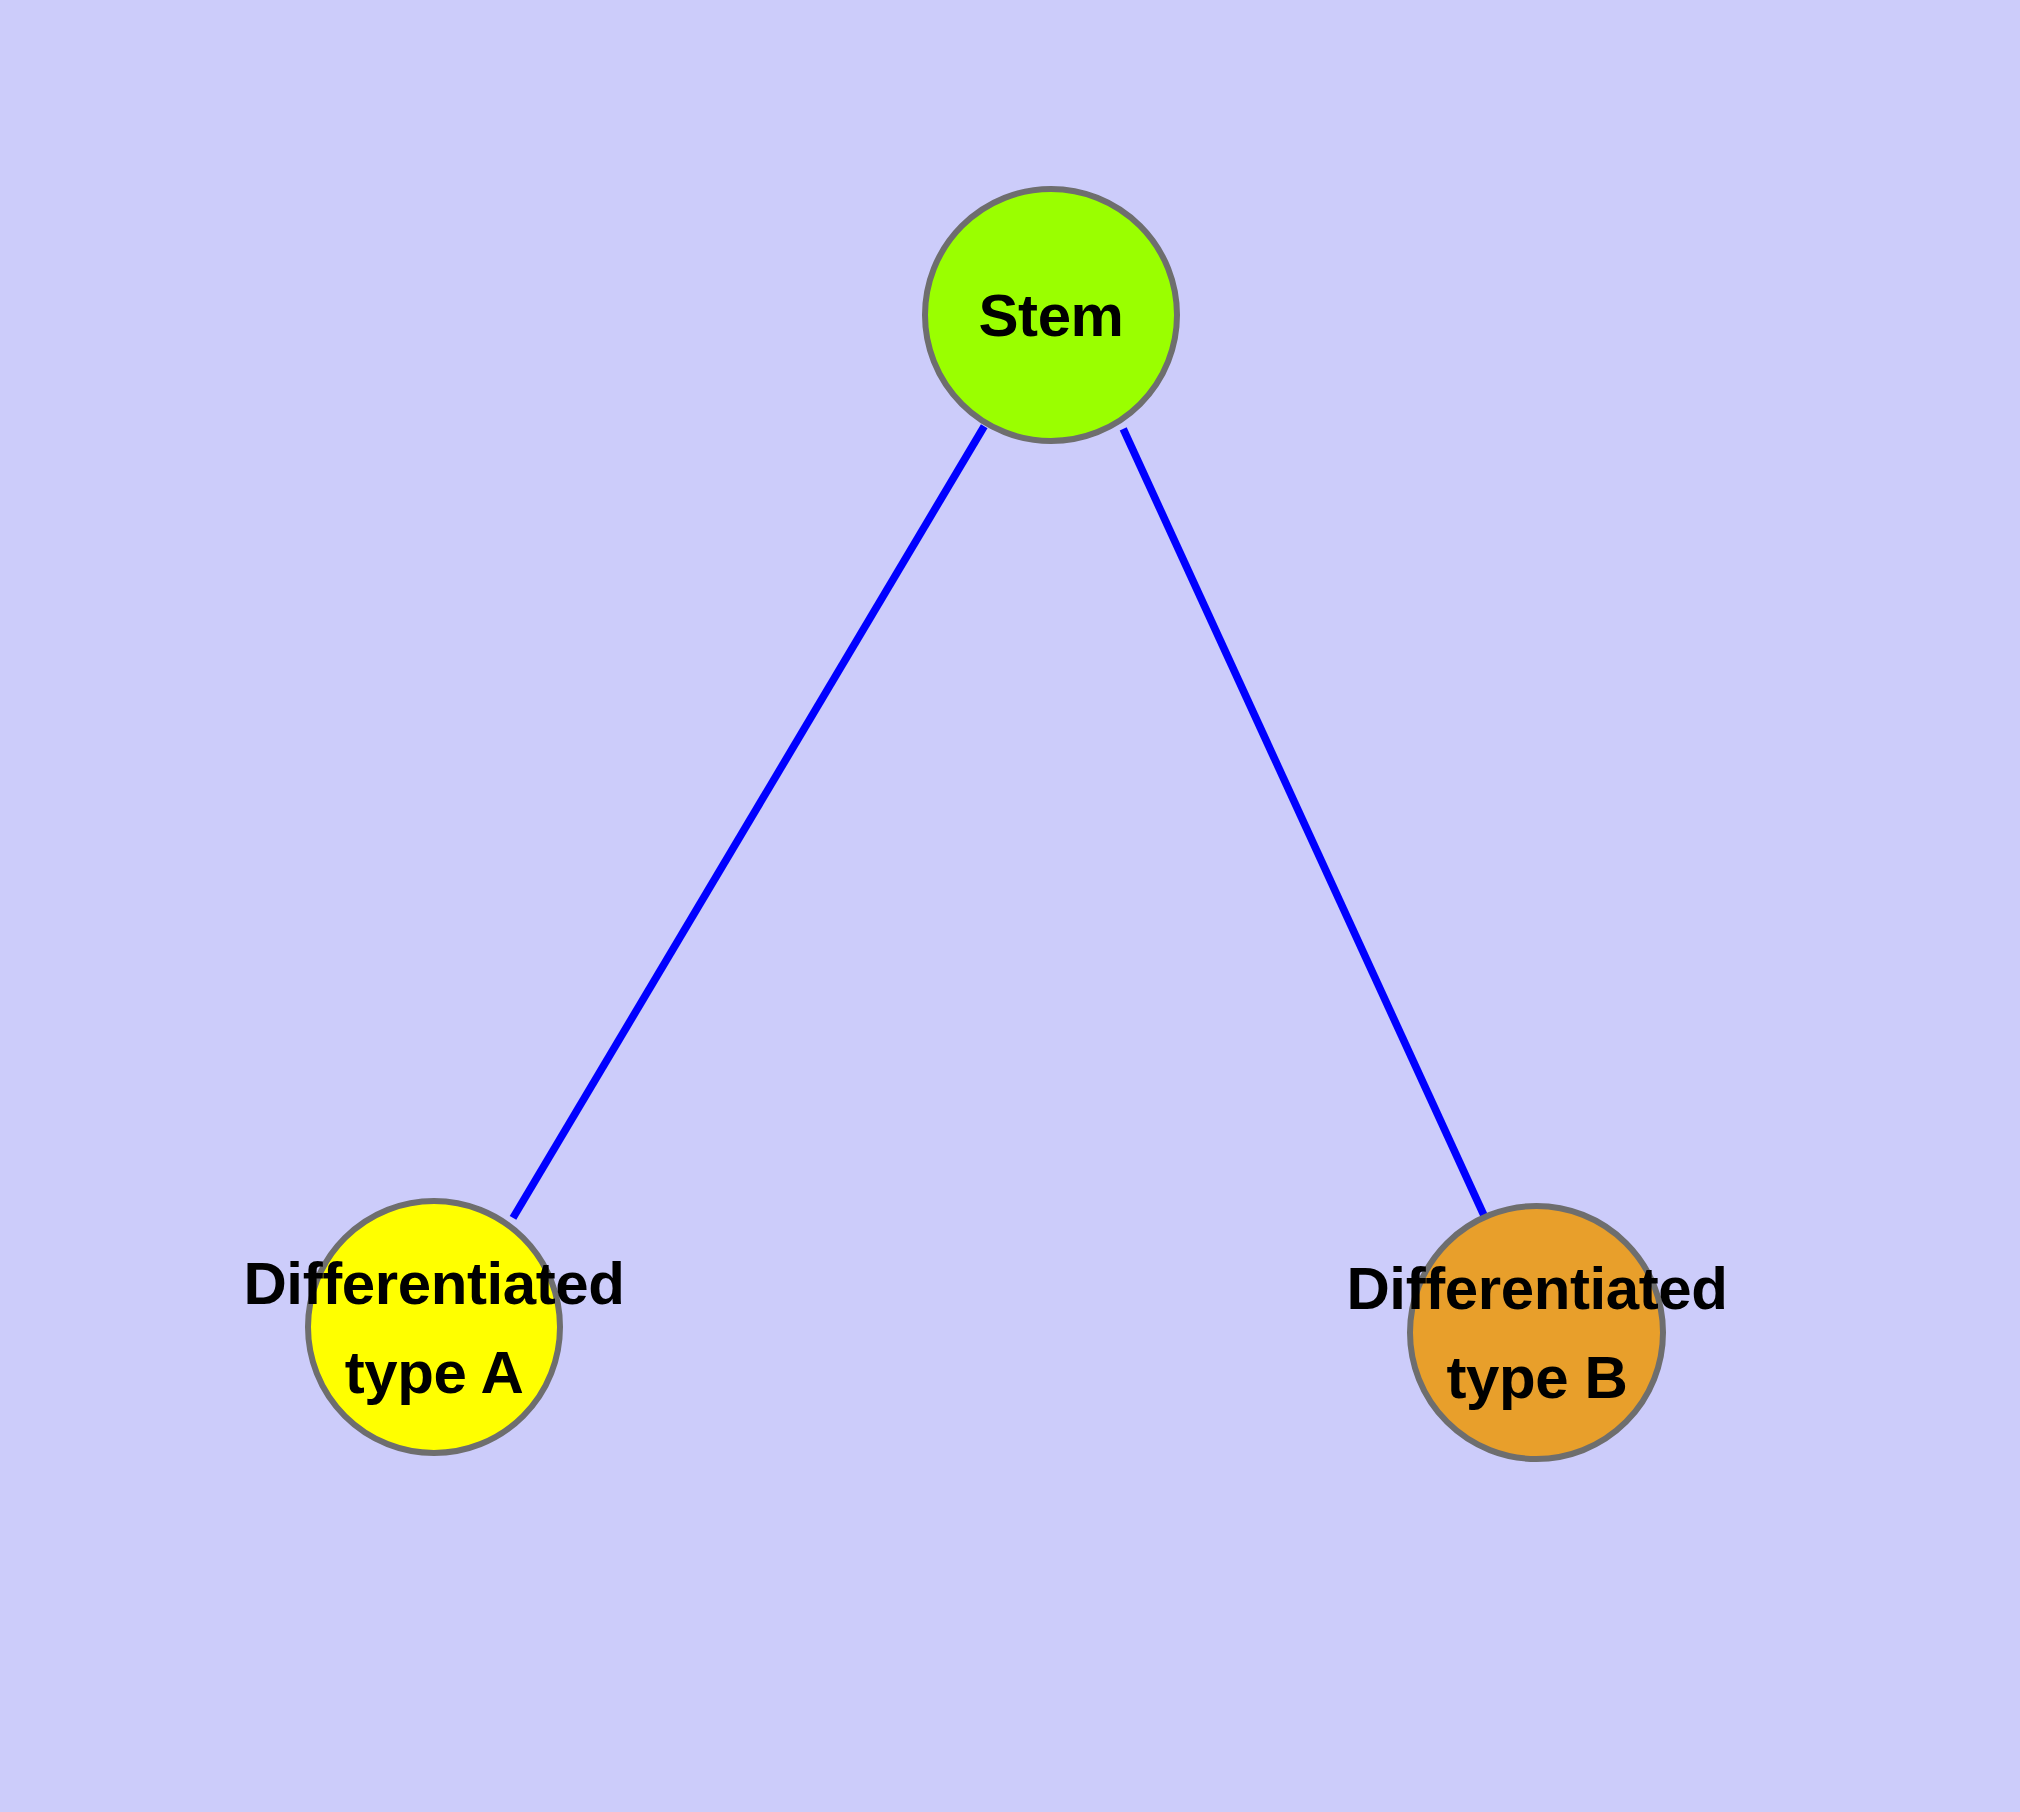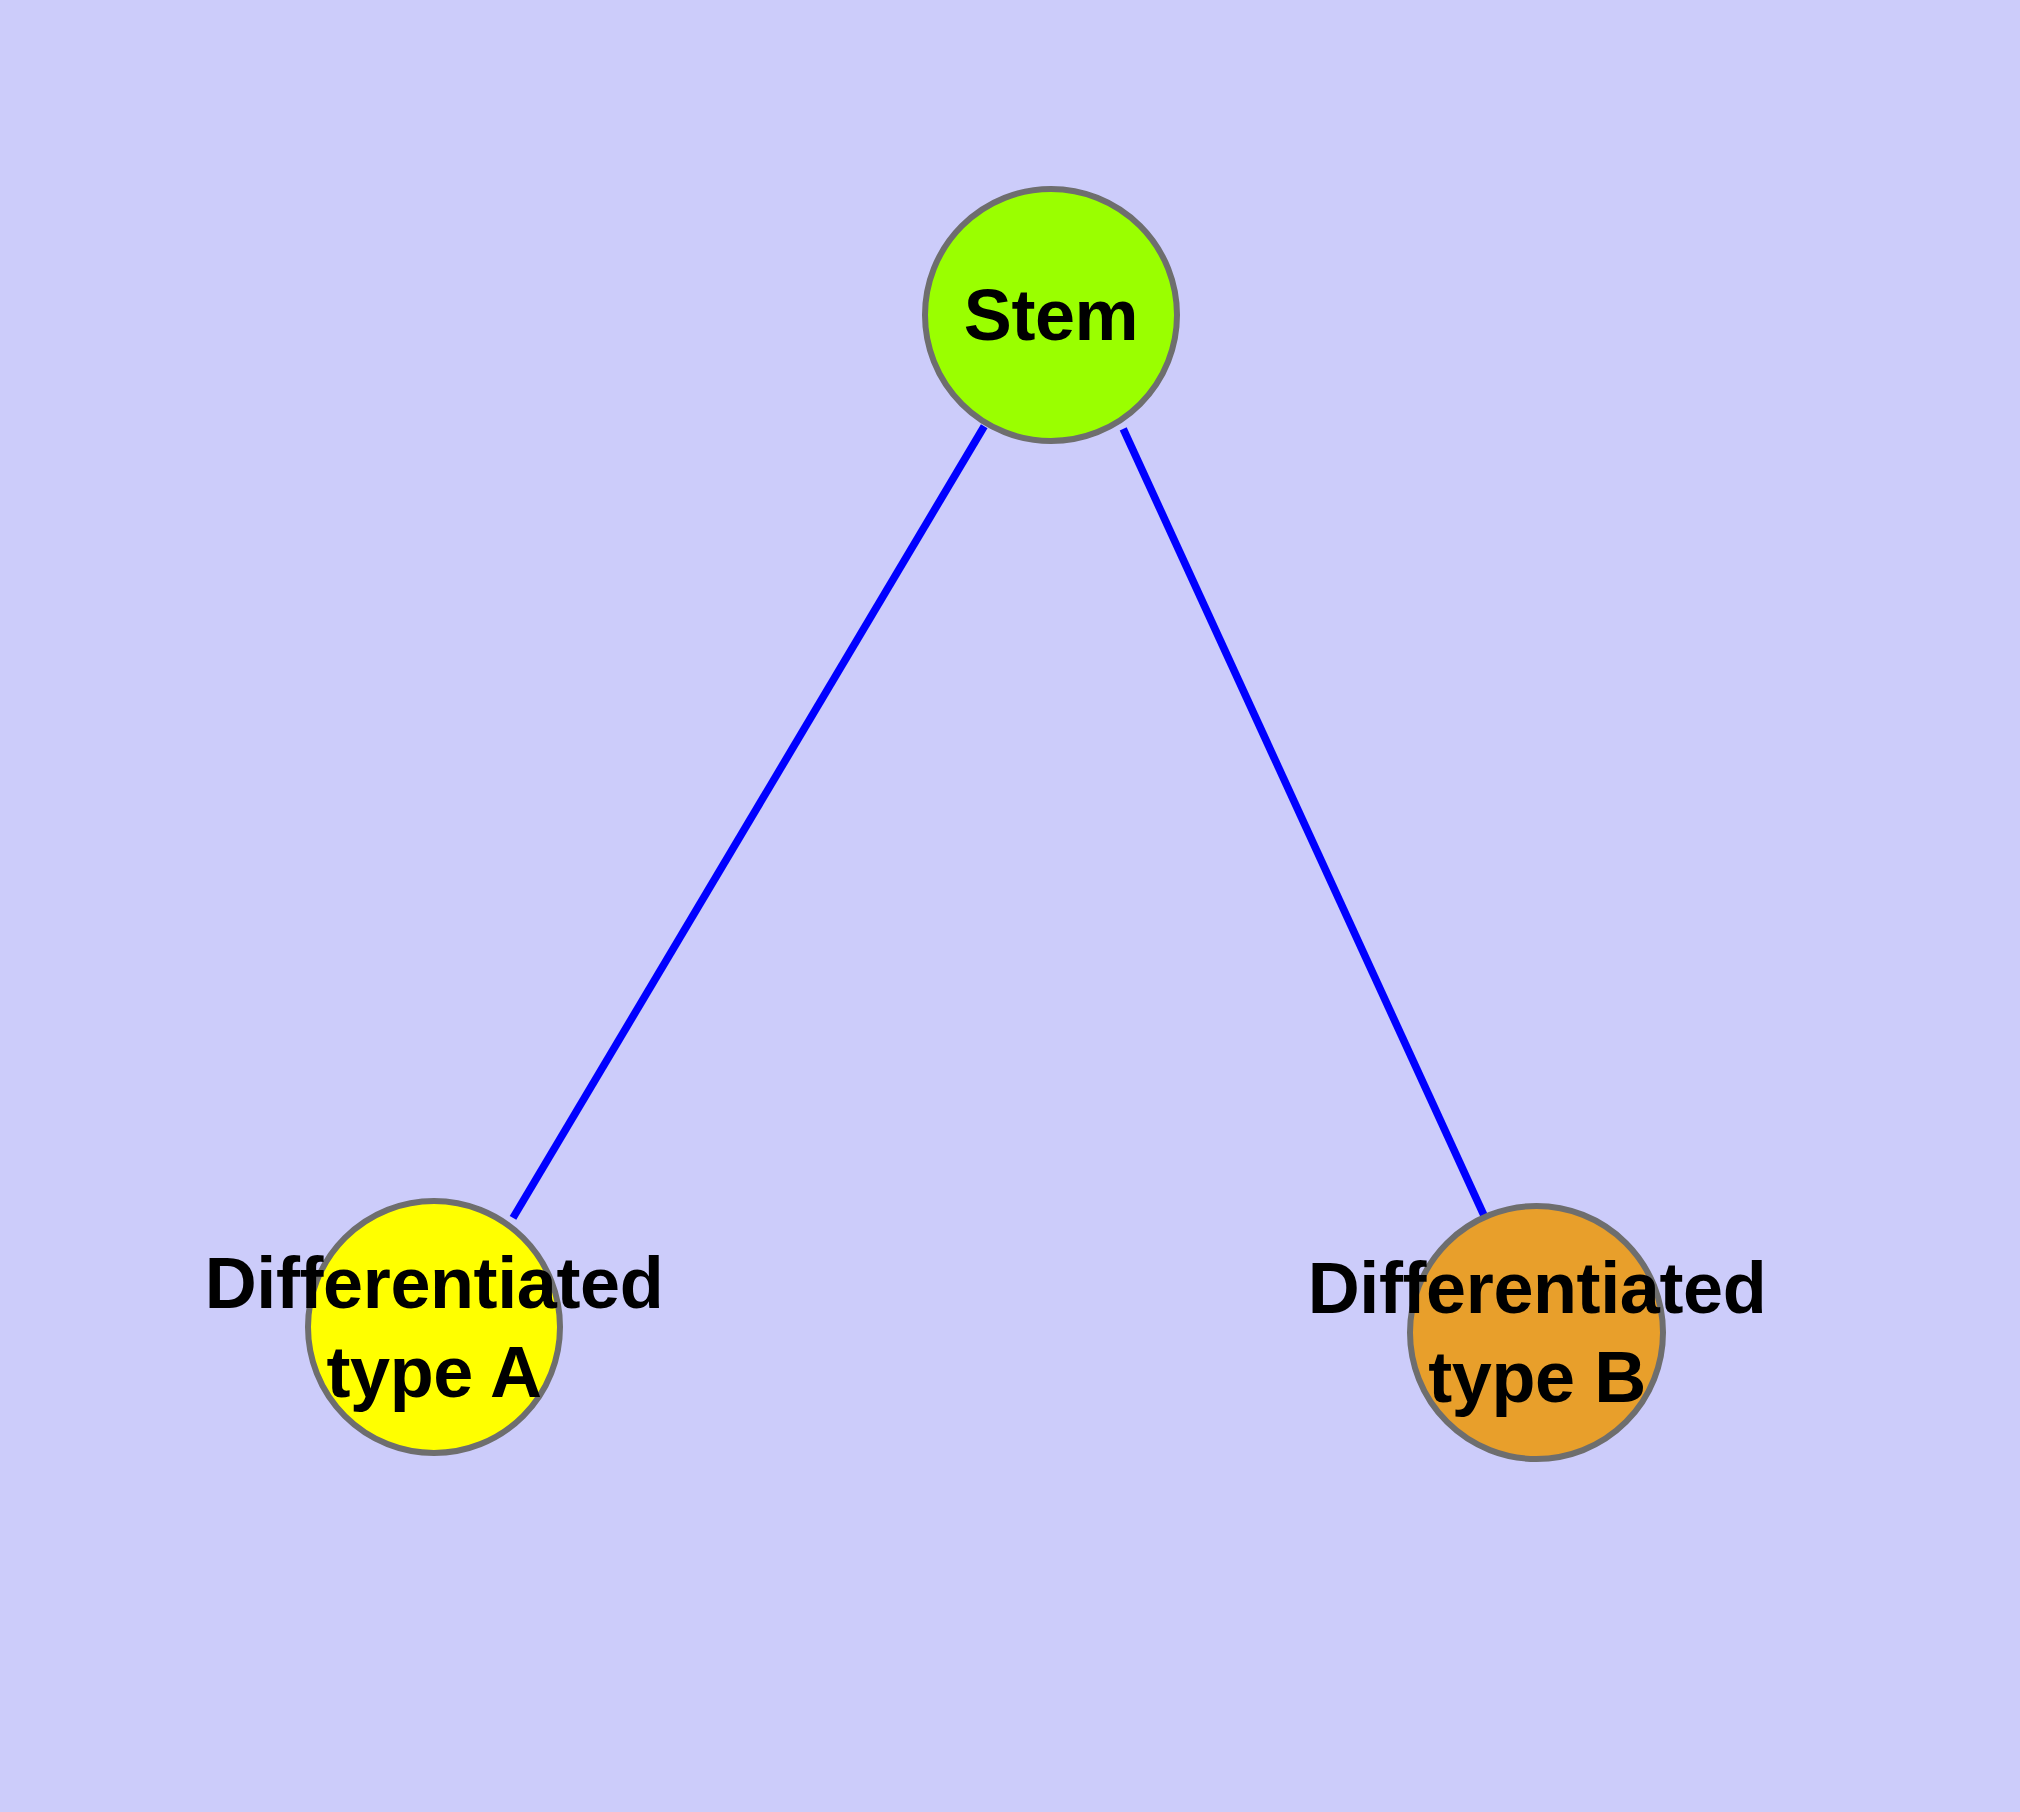--- a/index.html
+++ b/index.html
@@ -46,21 +46,21 @@
     left: 1407px;
     top: 1203px;
     width: 259px;
     height: 259px;
     background: #e89f2b;
   }
   .node-label {
     position: absolute;
     color: #000000;
     font-weight: bold;
-    font-size: 72px;
+    font-size: 60px;
     line-height: 89px;
     text-align: center;
     white-space: pre-line;
     letter-spacing: -0.4px;
     pointer-events: none;
   }
   #label-stem {
     left: 1051px;
     top: 315px;
     transform: translate(-50%, -50%);

